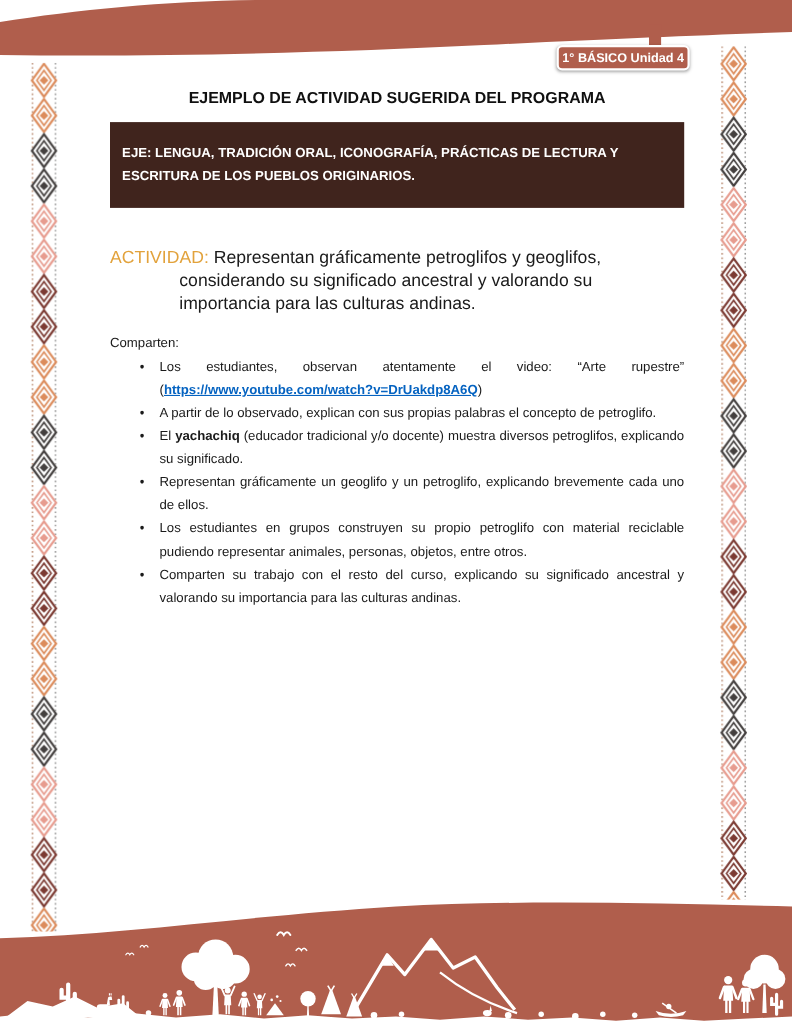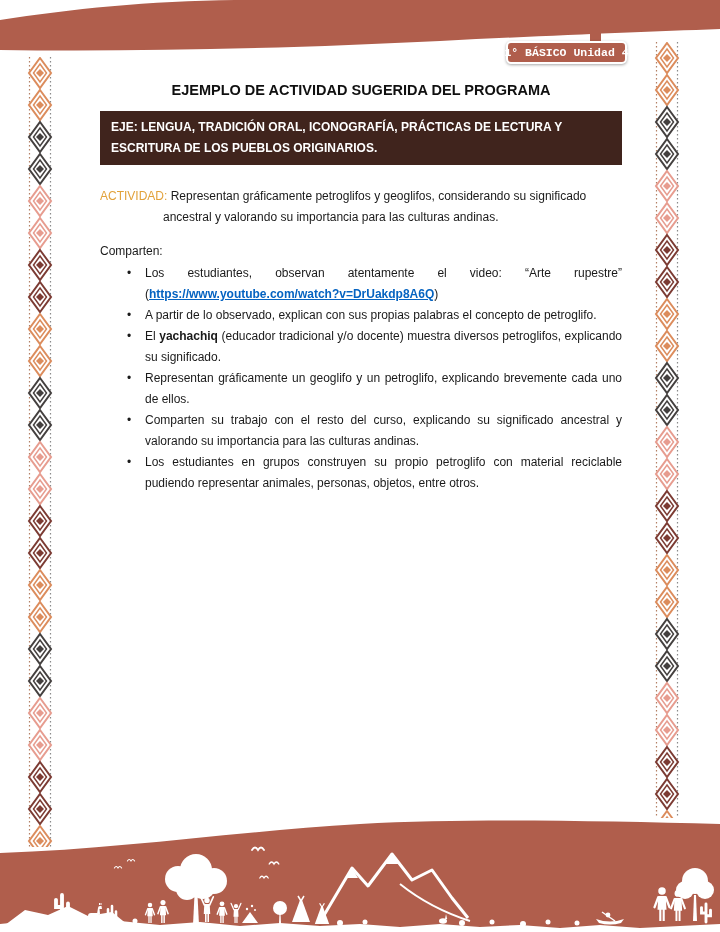--- a/index.html
+++ b/index.html
@@ -17,41 +17,41 @@
     font-family:"Liberation Sans", sans-serif;color:var(--ink);
   }
   .header-svg{position:absolute;top:0;left:0;display:block;}
   .footer-svg{position:absolute;bottom:0;left:0;display:block;}
   .fill-brick{fill:var(--brick);}
   .badge{
     position:absolute;left:506px;top:41px;width:121px;height:23px;
     background:var(--brick);border:2px solid #fff;border-radius:5px;
     color:#fff;font-size:11.5px;font-weight:bold;
     display:flex;align-items:center;justify-content:center;
-    box-shadow:0 1px 3px rgba(0,0,0,.35);white-space:nowrap;font-family:Liberation Mono, monospace;
+    box-shadow:0 1px 3px rgba(0,0,0,.35);white-space:nowrap;
   }
   .strip{position:absolute;width:26px;}
   .strip-left{left:27px;top:57px;height:790px;}
   .strip-right{left:654px;top:42px;height:776px;}
 
   .content{position:absolute;left:100px;top:0;width:522px;}
   .title{
     font-size:14.5px;font-weight:bold;text-align:center;
     margin:82px 0 0 0;color:#101010;
   }
   .banner{
     margin-top:13px;background:var(--banner-bg);color:#fff;
-    font-weight:bold;font-size:12px;line-height:21px;padding:6px 11px;
+    font-weight:bold;font-size:12px;line-height:21px;padding:18px 11px;
   }
   .context-heading{
     margin-top:25px;color:var(--context-heading);
     font-weight:bold;font-size:12px;line-height:15px;
   }
   .activity{
-    margin-top:21px;font-size:12px;line-height:21px;
+    margin-top:35px;font-size:16px;line-height:21px;
     padding-left:63px;text-indent:-63px;
   }
   .activity-label{color:var(--activity-label);}
   .examples-heading{margin-top:15px;font-size:12px;line-height:16px;}
   ul.examples{margin:4px 0 0 0;padding:0 0 0 26px;list-style:none;}
   ul.examples li{
     position:relative;padding-left:19px;font-size:12px;line-height:21px;
     text-align:justify;
   }
   ul.examples li::before{content:"\2022";position:absolute;left:1px;top:0;}
@@ -146,22 +146,22 @@
 
   <p class="activity"><span class="activity-label">ACTIVIDAD:</span><span> Representan gráficamente petroglifos y geoglifos, considerando su significado ancestral y valorando su importancia para las culturas andinas.</span></p>
 
   <div class="examples-heading">Comparten:</div>
 
   <ul class="examples">
       <li><span>Los estudiantes, observan atentamente el video: “Arte rupestre” (</span><a class="link">https://www.youtube.com/watch?v=DrUakdp8A6Q</a><span>)</span></li>
       <li><span>A partir de lo observado, explican con sus propias palabras el concepto de petroglifo.</span></li>
       <li><span>El </span><strong>yachachiq</strong><span> (educador tradicional y/o docente) muestra diversos petroglifos, explicando su significado.</span></li>
       <li><span>Representan gráficamente un geoglifo y un petroglifo, explicando brevemente cada uno de ellos.</span></li>
+      <li><span>Los estudiantes en grupos construyen su propio petroglifo con material reciclable pudiendo representar animales, personas, objetos, entre otros.</span></li>
       <li><span>Comparten su trabajo con el resto del curso, explicando su significado ancestral y valorando su importancia para las culturas andinas.</span></li>
-      <li><span>Los estudiantes en grupos construyen su propio petroglifo con material reciclable pudiendo representar animales, personas, objetos, entre otros.</span></li>
     </ul>
 </div>
 
 <svg class="footer-svg" width="720" height="112" viewBox="0 0 720 112" aria-hidden="true">
   <path class="fill-brick" d="M0,33 C120,29 230,12 360,4 C470,-2 600,1 720,4 L720,112 L0,112 Z"></path>
   <g>
 
     <g fill="#fff" transform="translate(196,105)">
       <circle cx="-18" cy="-46" r="13"></circle>
         <circle cx="0" cy="-55" r="16"></circle>

